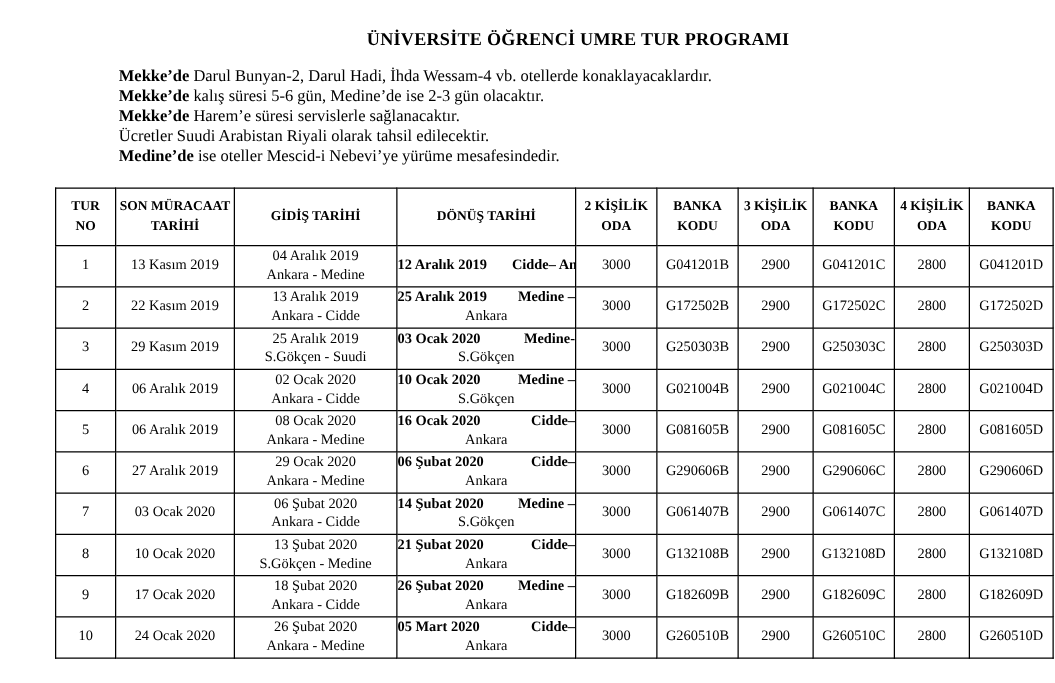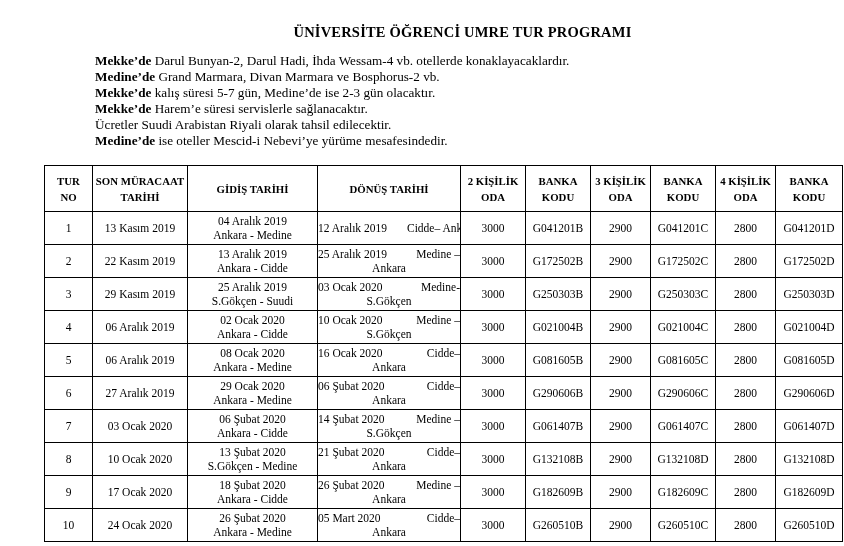--- a/index.html
+++ b/index.html
@@ -54,35 +54,35 @@
   table.tour-table tbody td {
     height: 32px;
     line-height: 1.25;
   }
   td.price { font-weight: normal; }
   td.donus { padding: 0 7px; }
   .donus-l1 {
     display: flex;
     justify-content: space-between;
     gap: 20px;
+    font-weight: bold;
   }
   .donus-l1 span { white-space: nowrap; }
   .donus-l2 { text-align: center; }
 </style>
 </head>
 <body>
 
 <div class="page">
 
   <div class="doc-title">ÜNİVERSİTE ÖĞRENCİ UMRE TUR PROGRAMI</div>
 
   <div class="intro">
     <div class="intro-line"><b>Mekke’de</b><span> Darul Bunyan-2, Darul Hadi, İhda Wessam-4 vb. otellerde konaklayacaklardır.</span></div>
-    <div class="intro-line"><b>Medine’de</b><span> Grand Marmara, Divan Marmara ve Bosphorus-2 vb.</span></div>
-    <div class="intro-line"><b>Mekke’de</b><span> kalış süresi 5-7 gün, Medine’de ise 2-3 gün olacaktır.</span></div>
+    <div class="intro-line"><b>Mekke’de</b><span> kalış süresi 5-6 gün, Medine’de ise 2-3 gün olacaktır.</span></div>
     <div class="intro-line"><b>Mekke’de</b><span> Harem’e süresi servislerle sağlanacaktır.</span></div>
     <div class="intro-line"><b></b><span>Ücretler Suudi Arabistan Riyali olarak tahsil edilecektir.</span></div>
     <div class="intro-line"><b>Medine’de</b><span> ise oteller Mescid-i Nebevi’ye yürüme mesafesindedir.</span></div>
   </div>
 
   <table class="tour-table">
     <colgroup>
         <col style="width: 48px;">
         <col style="width: 95px;">
         <col style="width: 130px;">

